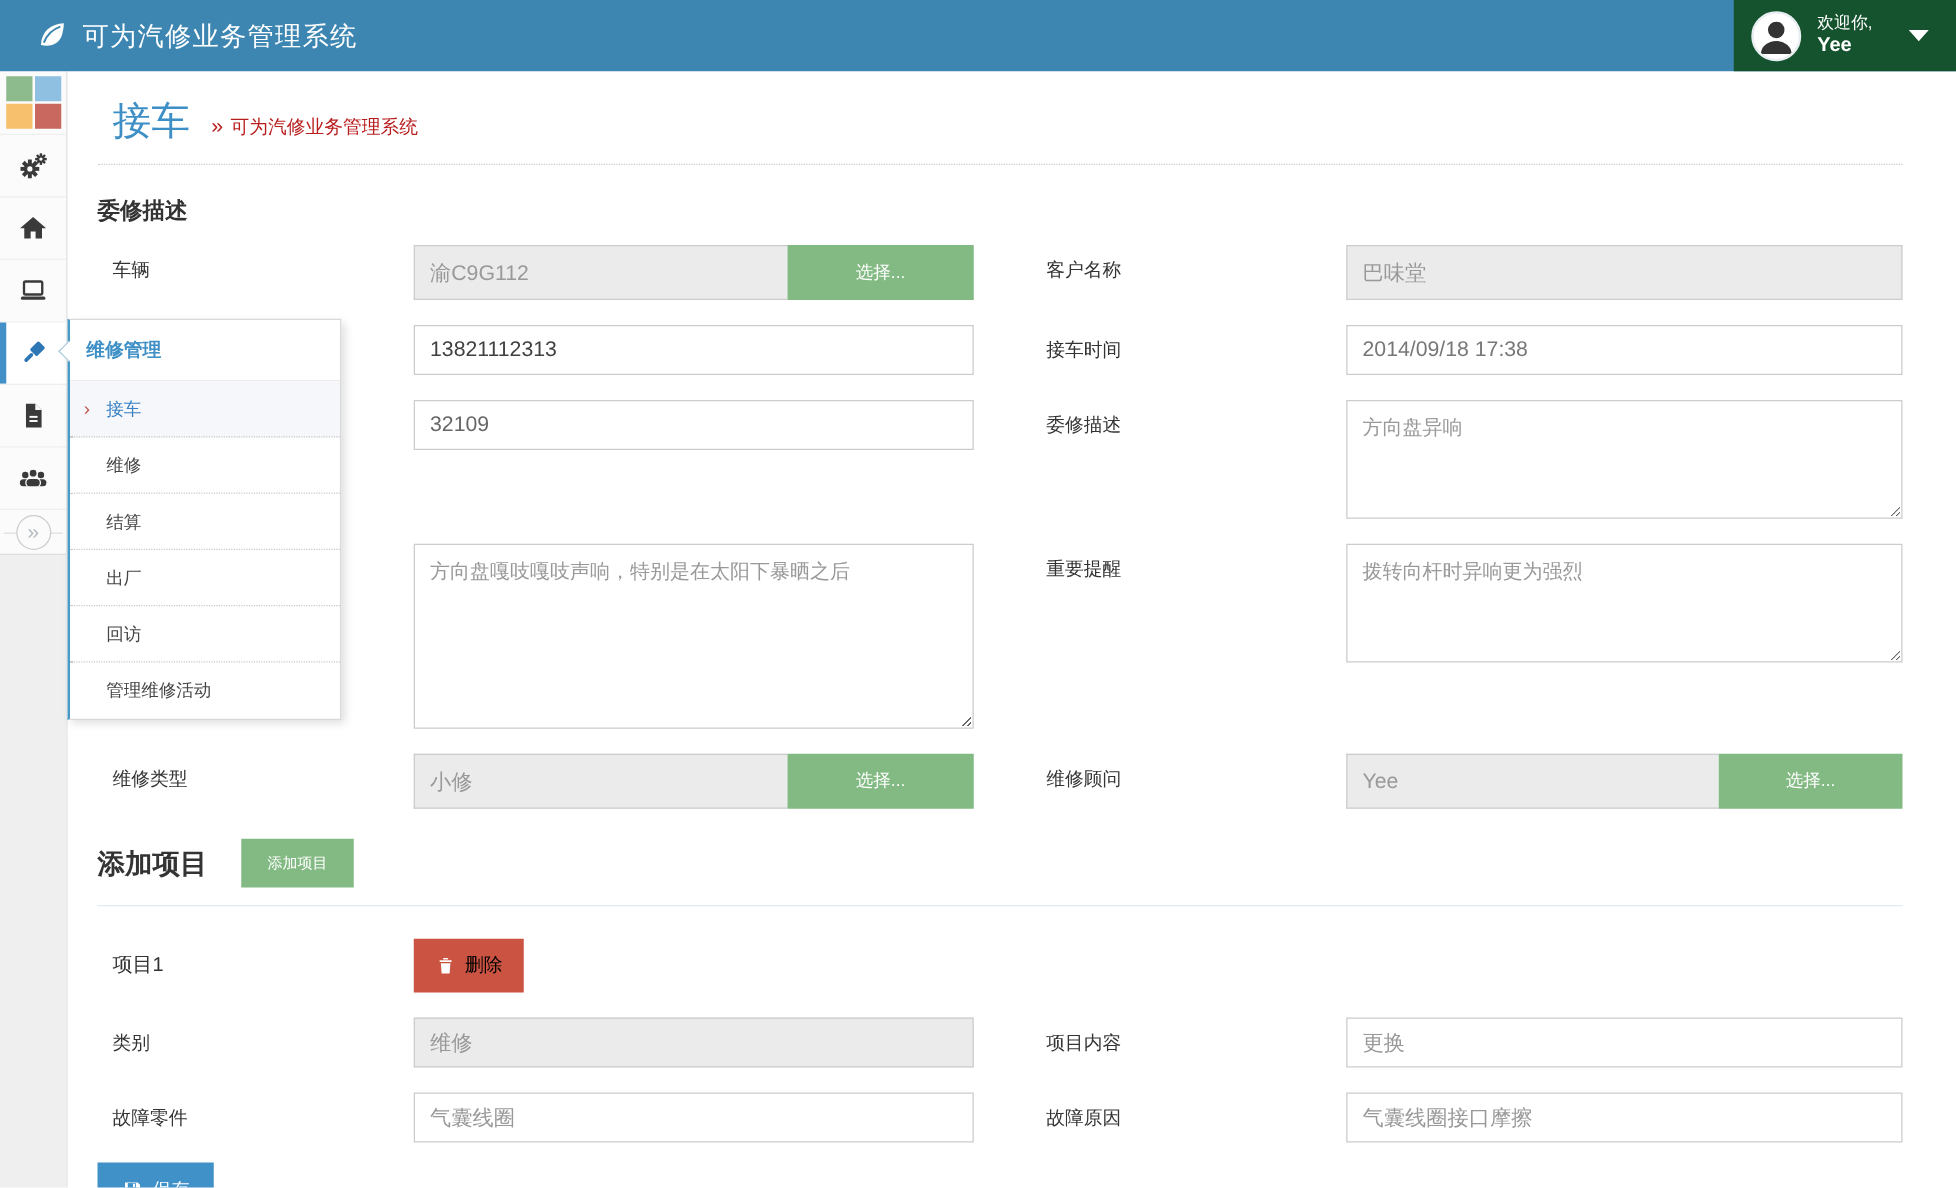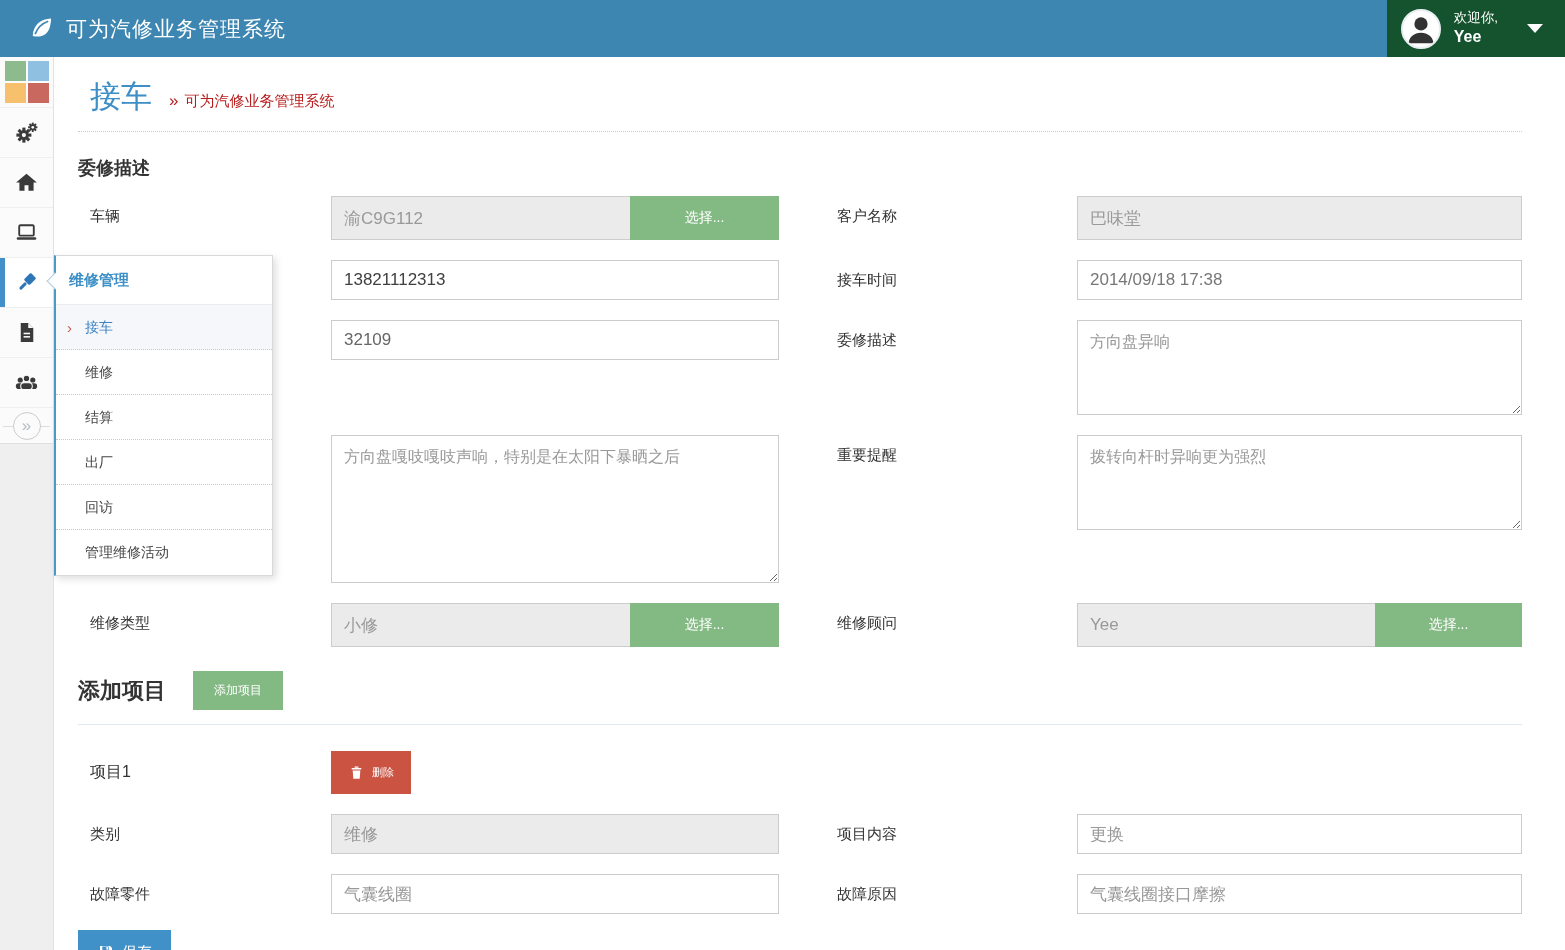--- a/index.html
+++ b/index.html
@@ -58,21 +58,21 @@
   input.txt { width:100%; height:40px; border:1px solid #ccc; background:#fff; padding:0 12px; font-size:17px; color:#777; font-family:inherit; outline:none; }
   input.txt.ro { background:#ebebeb; color:#999; }
   input.tall { height:44px; }
   textarea.txt { width:100%; border:1px solid #ccc; background:#fff; padding:11px 12px; font-size:16px; color:#999; font-family:inherit; outline:none; resize:both; }
   .ta-small { height:95px; }
   .ta-big { height:148px; }
   .with-btn input { border-right:none; }
 
   .btn-green { flex:none; width:149px; height:44px; background:#83ba83; color:#fff; border:none; font-size:14px; cursor:pointer; font-family:inherit; }
   .btn-add { display:inline-block; height:39px; padding:0 21px; background:#83ba83; color:#fff; border:none; font-size:12px; cursor:pointer; font-family:inherit; }
-  .btn-del { display:inline-flex; align-items:center; gap:7px; height:43px; padding:0 17px; background:#cb5342; color:#ffffff; border:none; font-size:11px; cursor:pointer; font-family:inherit; }
+  .btn-del { display:inline-flex; align-items:center; gap:7px; height:43px; padding:0 17px; background:#cb5342; color:#000000; border:none; font-size:15px; cursor:pointer; font-family:inherit; }
   .btn-save { display:inline-flex; align-items:center; gap:7px; height:44px; padding:0 19px; background:#4191c9; color:#fff; border:none; font-size:15px; cursor:pointer; font-family:inherit; margin-top:16px; }
 
   .detail-head { display:flex; align-items:center; gap:27px; margin-top:24px; padding-bottom:14px; border-bottom:1px solid #dfe9f0; }
   .detail-title { font-size:22px; font-weight:bold; color:#333; }
 
   .item-title-row { display:flex; align-items:center; margin:26px 0 20px 0; }
   .item-title { width:253px; padding-left:12px; font-size:16px; color:#333; flex:none; }
 </style>
 </head>
 <body>

